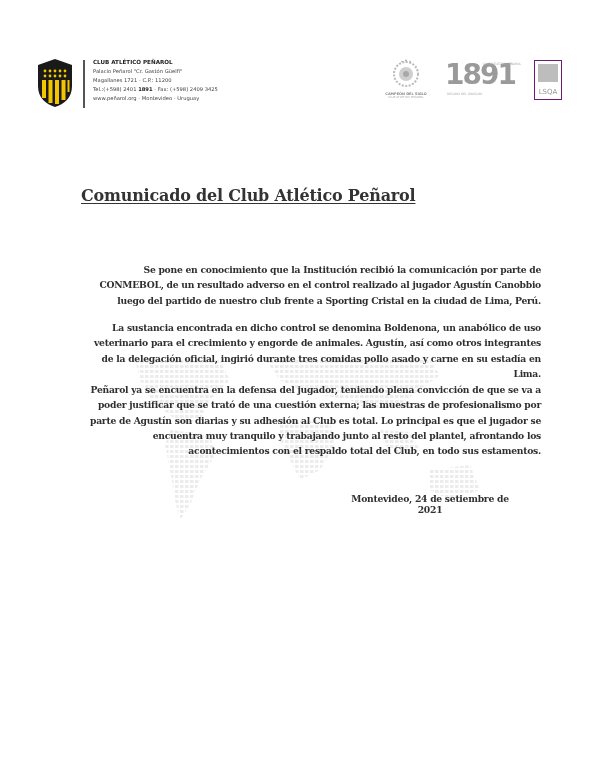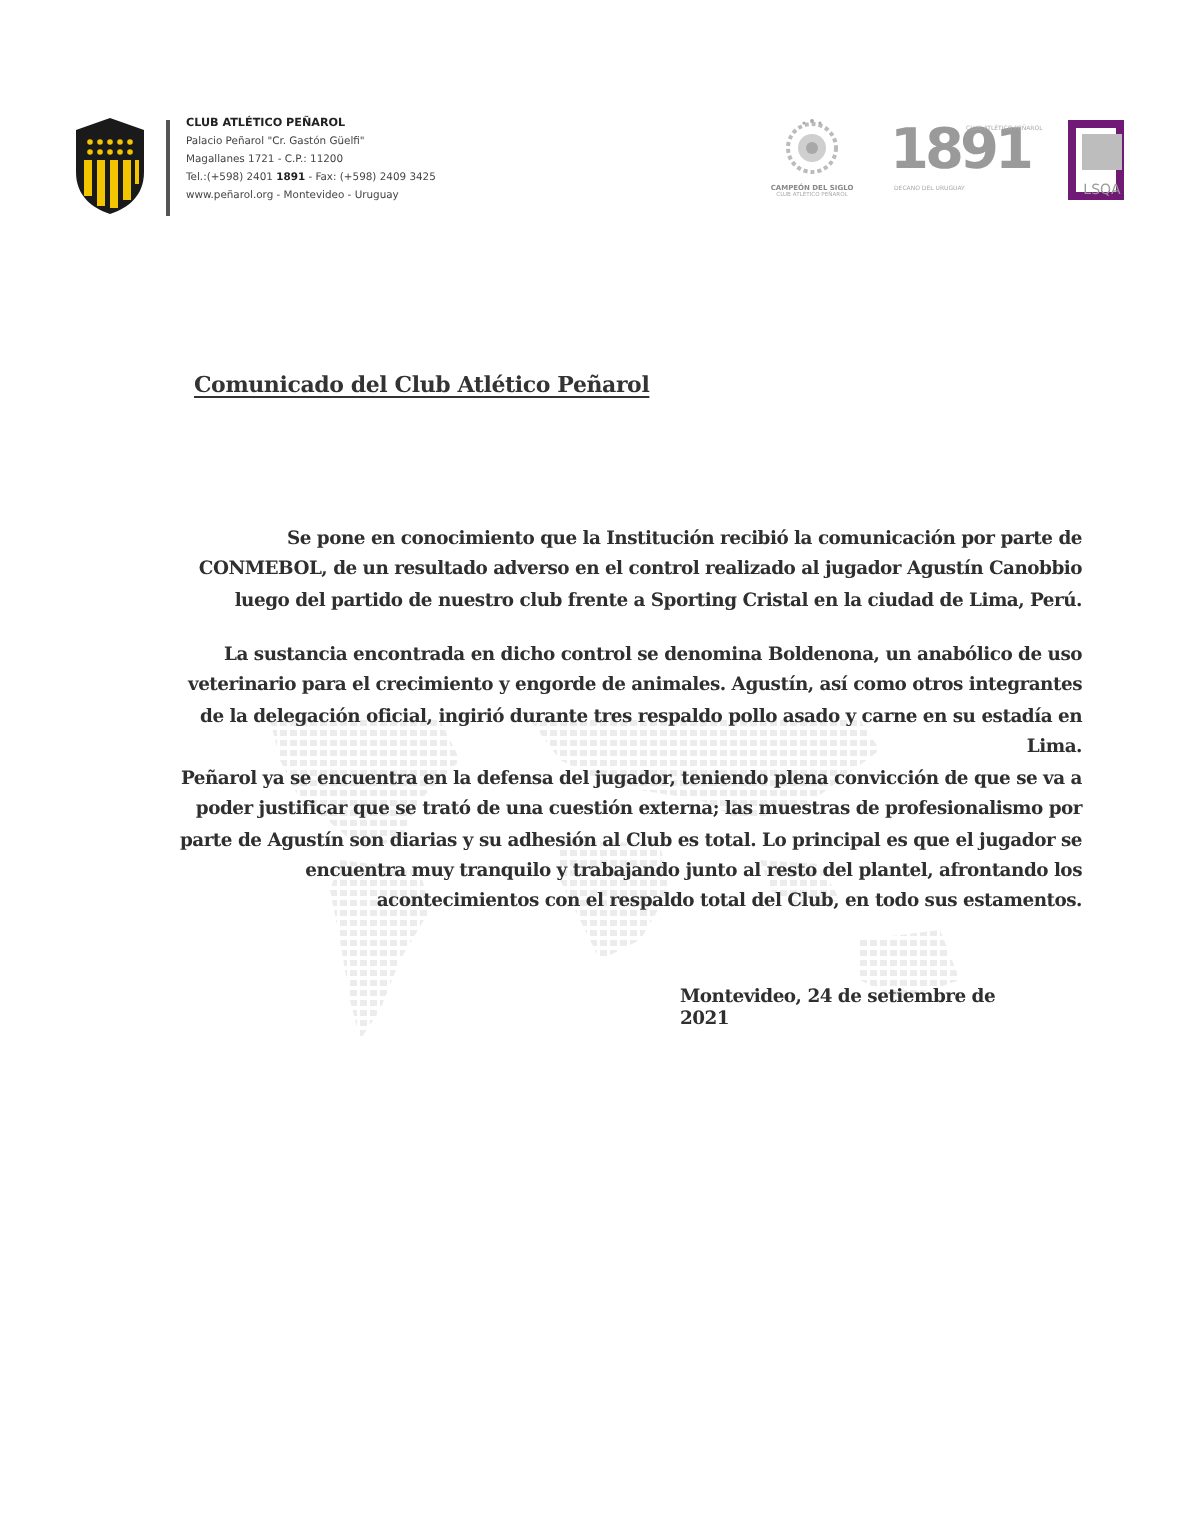--- a/index.html
+++ b/index.html
@@ -17,45 +17,44 @@
   .club-info { position: absolute; left: 93px; top: 58px; font-family: "DejaVu Sans", sans-serif; font-size: 5.2px; line-height: 9px; color: #444; }
   .club-info .name { font-weight: bold; color: #222; font-size: 5.6px; }
   .club-info b { color: #222; }
   .seal { position: absolute; left: 385px; top: 58px; width: 42px; height: 48px; text-align: center; }
   .seal .label { font-family: "DejaVu Sans", sans-serif; font-size: 3.5px; color: #888; font-weight: bold; line-height: 4px; }
   .seal .sub { font-family: "DejaVu Sans", sans-serif; font-size: 2.8px; color: #aaa; line-height: 3.5px; }
   .logo1891 { position: absolute; left: 445px; top: 60px; width: 75px; height: 40px; }
   .logo1891 .num { font-family: "DejaVu Sans", sans-serif; font-weight: bold; font-size: 28px; color: #9a9a9a; letter-spacing: -2px; line-height: 30px; }
   .logo1891 .top { position: absolute; left: 38px; top: 2px; font-family: "DejaVu Sans", sans-serif; font-size: 3px; color: #aaa; white-space: nowrap; }
   .logo1891 .bottom { position: absolute; left: 2px; top: 32px; font-family: "DejaVu Sans", sans-serif; font-size: 3px; color: #aaa; white-space: nowrap; }
-  .lsqa { position: absolute; left: 534px; top: 60px; width: 28px; height: 40px; border: 4px solid #701a75; box-sizing: border-box; }
+  .lsqa { position: absolute; left: 534px; top: 60px; width: 28px; height: 40px; border: 1px solid #701a75; box-sizing: border-box; }
   .lsqa .box { position: absolute; left: 3px; top: 3px; width: 20px; height: 18px; background: #bdbdbd; }
   .lsqa .txt { position: absolute; left: 0; width: 26px; top: 27px; text-align: center; font-family: "DejaVu Sans", sans-serif; font-size: 7px; color: #999; }
 
   .watermark { position: absolute; left: 100px; top: 360px; width: 420px; height: 180px; opacity: 1; }
 
   .title {
     position: absolute; left: 81px; top: 186px;
-    font-size: 11px; font-weight: bold; color: #333;
+    font-size: 16px; font-weight: bold; color: #333;
     text-decoration: underline; text-underline-offset: 2px;
     letter-spacing: -0.2px;
-    margin-left: 16px;
   }
   .para {
     position: absolute; left: 81px; width: 460px;
     font-size: 9.2px; line-height: 15.3px; font-weight: bold;
     color: #2f2f2f; letter-spacing: -0.25px;
     margin: 0;
     text-align: right;
   }
   .p1 { top: 262px; }
   .p2 { top: 320px; }
   .p3 { top: 382px; }
   .signoff {
-    position: absolute; left: 340px; top: 493px; width: 180px; text-align: left;
+    position: absolute; left: 340px; top: 493px; width: 180px; text-align: center;
     font-size: 9.2px; font-weight: bold; color: #2f2f2f; letter-spacing: -0.25px;
   }
 </style>
 </head>
 <body>
 
 <div class="header">
   <svg class="shield" viewBox="0 0 38 50">
     <path d="M19 1 L36 7 L36 28 C36 40 28 46 19 49 C10 46 2 40 2 28 L2 7 Z" fill="#1a1a1a"></path>
     <g fill="#f2c500">
@@ -122,16 +121,16 @@
     <path d="M165 0 L330 0 L340 15 L320 30 L300 45 L270 50 L250 40 L220 35 L200 30 L180 20 Z"></path>
     <path d="M180 60 L230 62 L235 85 L220 110 L200 120 L190 100 L180 80 Z"></path>
     <path d="M280 70 L310 72 L320 90 L300 95 L285 85 Z"></path>
     <path d="M330 110 L370 105 L380 130 L350 140 L330 130 Z"></path>
   </g>
 </svg>
 
 <div class="title">Comunicado del Club Atlético Peñarol</div>
 
 <p class="para p1">Se pone en conocimiento que la Institución recibió la comunicación por parte de CONMEBOL, de un resultado adverso en el control realizado al jugador Agustín Canobbio luego del partido de nuestro club frente a Sporting Cristal en la ciudad de Lima, Perú.</p>
-<p class="para p2">La sustancia encontrada en dicho control se denomina Boldenona, un anabólico de uso veterinario para el crecimiento y engorde de animales. Agustín, así como otros integrantes de la delegación oficial, ingirió durante tres respaldo pollo asado y carne en su estadía en Lima.</p>
+<p class="para p2">La sustancia encontrada en dicho control se denomina Boldenona, un anabólico de uso veterinario para el crecimiento y engorde de animales. Agustín, así como otros integrantes de la delegación oficial, ingirió durante tres comidas pollo asado y carne en su estadía en Lima.</p>
 <p class="para p3">Peñarol ya se encuentra en la defensa del jugador, teniendo plena convicción de que se va a poder justificar que se trató de una cuestión externa; las muestras de profesionalismo por parte de Agustín son diarias y su adhesión al Club es total. Lo principal es que el jugador se encuentra muy tranquilo y trabajando junto al resto del plantel, afrontando los acontecimientos con el respaldo total del Club, en todo sus estamentos.</p>
 
 <div class="signoff">Montevideo, 24 de setiembre de 2021</div>
 
 </body></html>

